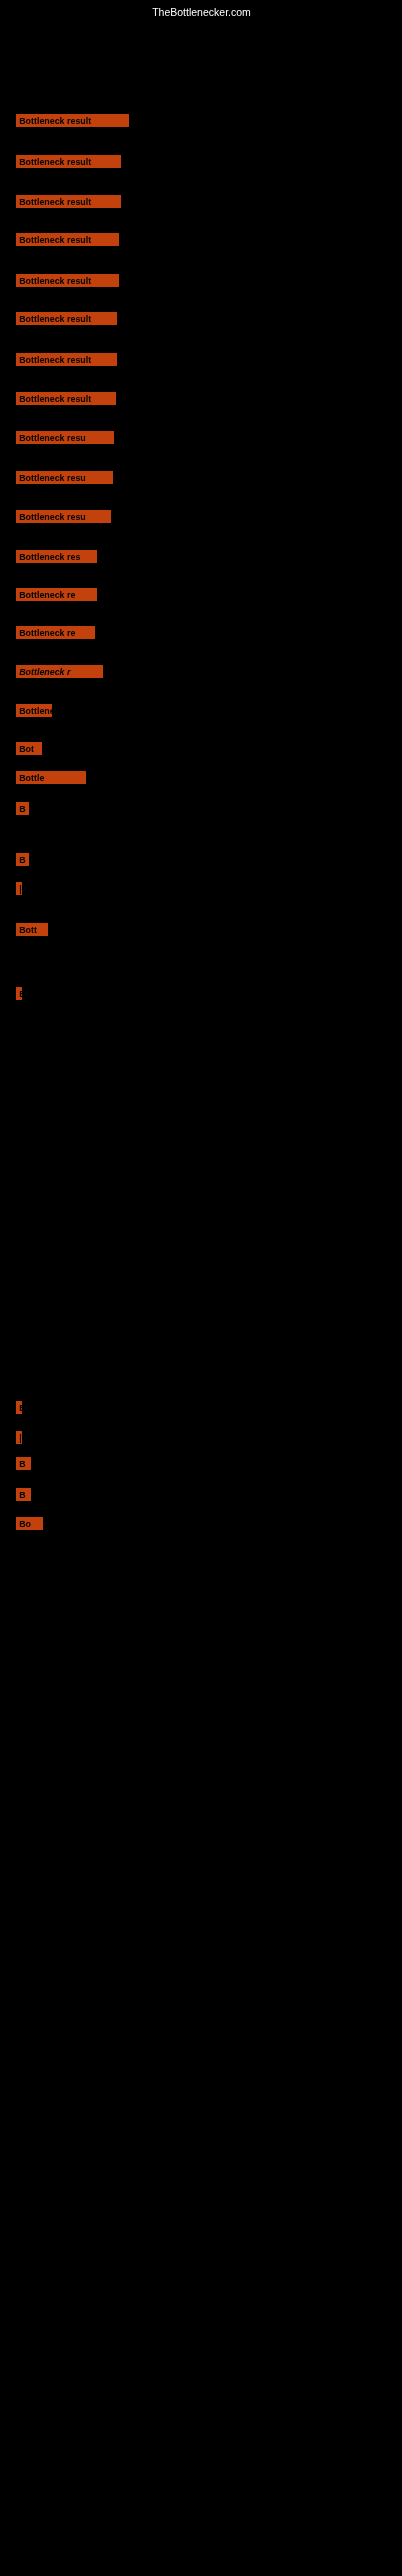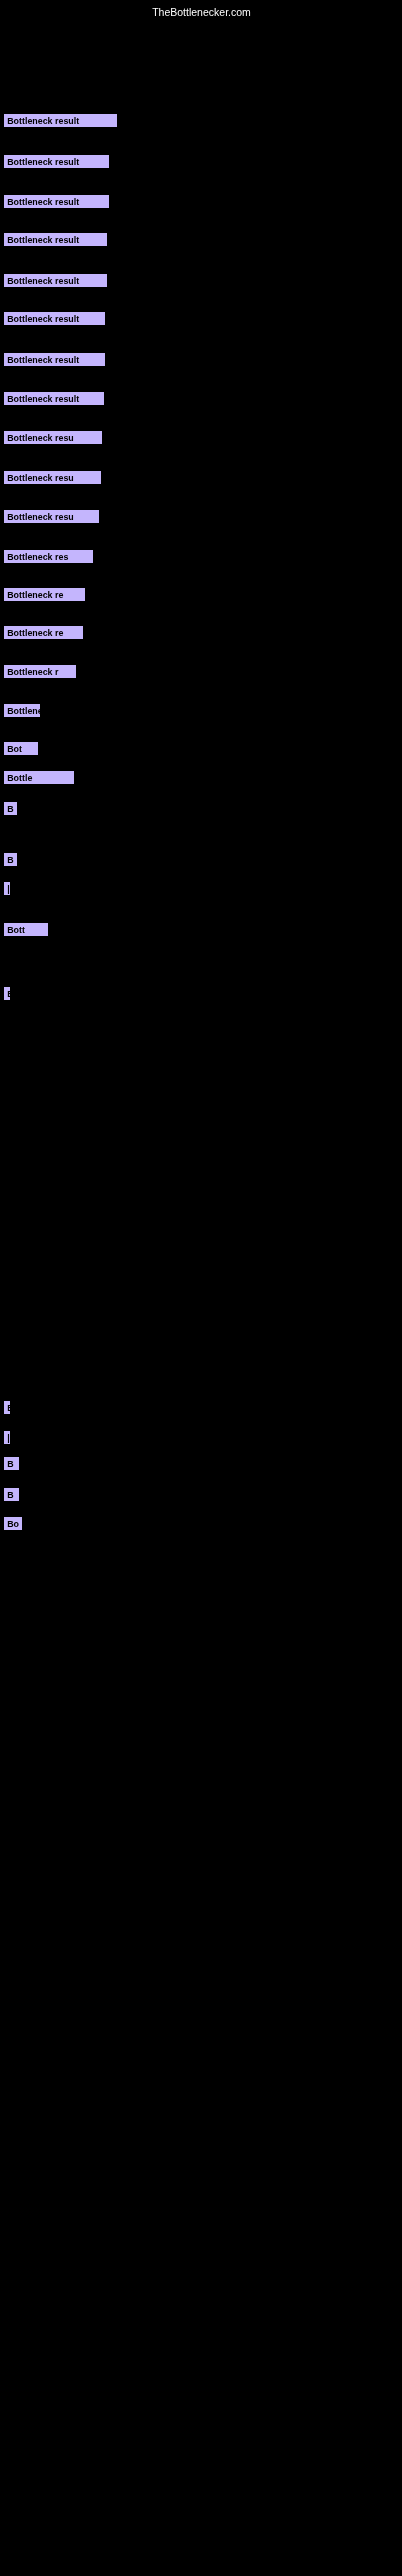--- a/index.html
+++ b/index.html
@@ -21,26 +21,26 @@
       top: 6.4px;
       left: 50%;
       transform: translateX(-50%);
       color: #ffffff;
       font-size: 10.5px;
       white-space: nowrap;
     }
 
     .bottleneck-badge {
       position: absolute;
-      background-color: #c4b5fd;
+      background-color: #c2410c;
       color: #000000;
       font-size: 8.9px;
       font-weight: bold;
       padding: 1.6px 3.2px;
-      left: 4px;
+      left: 16px;
       white-space: nowrap;
       overflow: hidden;
     }
   </style>
 </head>
 <body>
 
 <span class="site-title">TheBottlenecker.com</span>
 
 <div id="badges-container">
@@ -48,31 +48,31 @@
     <div class="bottleneck-badge" style="top: 155px; width: 105px;">Bottleneck result</div>
     <div class="bottleneck-badge" style="top: 195px; width: 105px;">Bottleneck result</div>
     <div class="bottleneck-badge" style="top: 233px; width: 103px;">Bottleneck result</div>
     <div class="bottleneck-badge" style="top: 274px; width: 103px;">Bottleneck result</div>
     <div class="bottleneck-badge" style="top: 312px; width: 101px;">Bottleneck result</div>
     <div class="bottleneck-badge" style="top: 353px; width: 101px;">Bottleneck result</div>
     <div class="bottleneck-badge" style="top: 392px; width: 100px;">Bottleneck result</div>
     <div class="bottleneck-badge" style="top: 431px; width: 98px;">Bottleneck resu</div>
     <div class="bottleneck-badge" style="top: 471px; width: 97px;">Bottleneck resu</div>
     <div class="bottleneck-badge" style="top: 510px; width: 95px;">Bottleneck resu</div>
-    <div class="bottleneck-badge" style="top: 550px; width: 89px;">Bottleneck res</div>
+    <div class="bottleneck-badge" style="top: 550px; width: 81px;">Bottleneck res</div>
     <div class="bottleneck-badge" style="top: 588px; width: 81px;">Bottleneck re</div>
     <div class="bottleneck-badge" style="top: 626px; width: 79px;">Bottleneck re</div>
-    <div class="bottleneck-badge" style="top: 665px; width: 72px;">Bottleneck r</div>
+    <div class="bottleneck-badge" style="top: 665px; width: 87px; font-style: italic;">Bottleneck r</div>
     <div class="bottleneck-badge" style="top: 704px; width: 36px;">Bottlene</div>
-    <div class="bottleneck-badge" style="top: 742px; width: 34px;">Bot</div>
+    <div class="bottleneck-badge" style="top: 742px; width: 26px;">Bot</div>
     <div class="bottleneck-badge" style="top: 771px; width: 70px;">Bottle</div>
     <div class="bottleneck-badge" style="top: 802px; width: 13px;">B</div>
     <div class="bottleneck-badge" style="top: 853px; width: 13px;">B</div>
     <div class="bottleneck-badge" style="top: 882px; width: 4.8px;">|</div>
-    <div class="bottleneck-badge" style="top: 923px; width: 44px;">Bott</div>
+    <div class="bottleneck-badge" style="top: 923px; width: 32px;">Bott</div>
     <div class="bottleneck-badge" style="top: 987px; width: 6.4px;">B</div>
     <div class="bottleneck-badge" style="top: 1401px; width: 6.4px;">B</div>
     <div class="bottleneck-badge" style="top: 1431px; width: 4.8px;">|</div>
     <div class="bottleneck-badge" style="top: 1457px; width: 14.5px;">B</div>
     <div class="bottleneck-badge" style="top: 1488px; width: 14.5px;">B</div>
-    <div class="bottleneck-badge" style="top: 1517px; width: 18px;">Bo</div>
+    <div class="bottleneck-badge" style="top: 1517px; width: 27px;">Bo</div>
   </div>
 
 
 </body></html>

